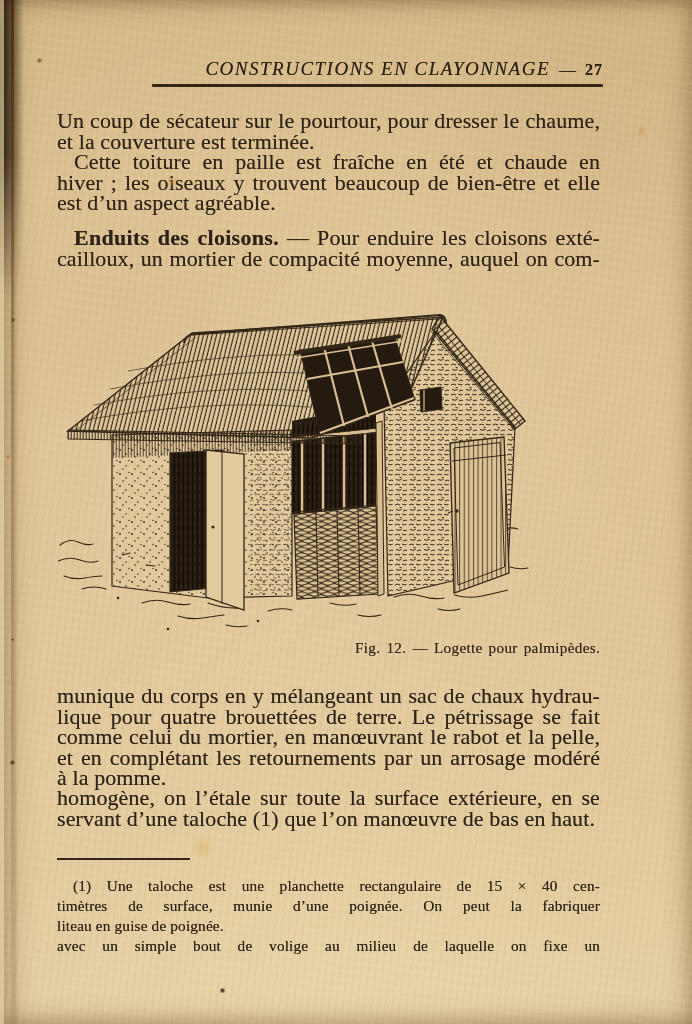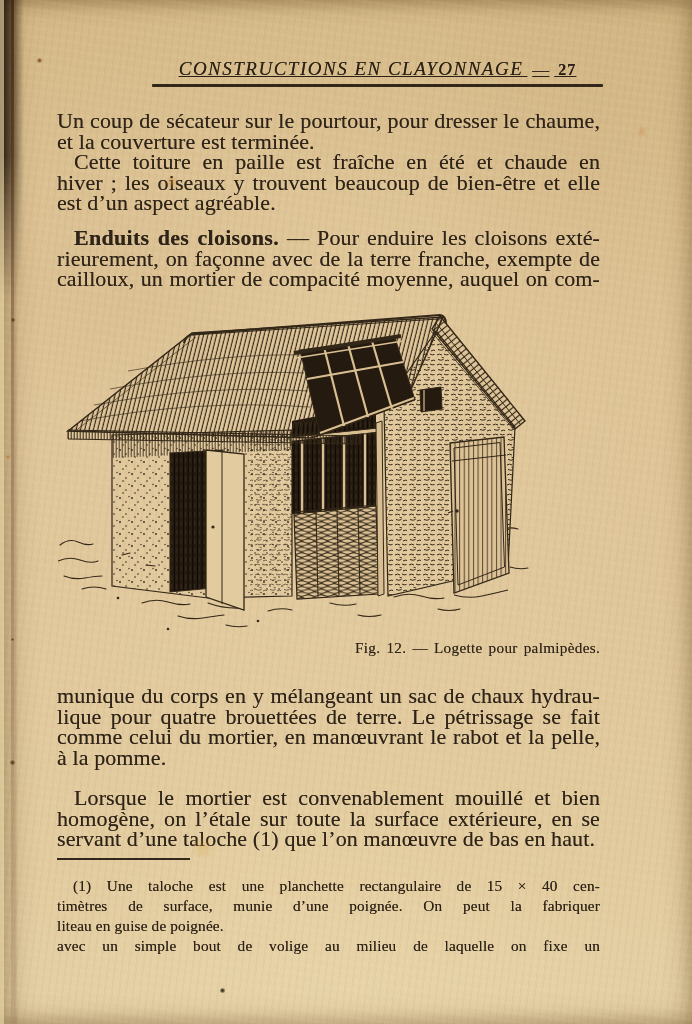--- a/index.html
+++ b/index.html
@@ -30,24 +30,23 @@
     background:linear-gradient(to right, rgba(26,14,5,.95) 0%, rgba(30,17,6,.6) 45%, rgba(30,17,6,0) 100%);
     -webkit-mask-image:linear-gradient(to bottom,#000 0%,#000 52%,rgba(0,0,0,0) 100%);
     mask-image:linear-gradient(to bottom,#000 0%,#000 52%,rgba(0,0,0,0) 100%);
   }
   .crease{
     position:absolute;left:11px;top:0;width:3px;height:100%;z-index:5;
     background:linear-gradient(to bottom, rgba(60,35,15,.7), rgba(95,62,30,.4) 35%, rgba(110,80,45,.3) 70%, rgba(125,95,60,.18) 100%);
     box-shadow:2px 0 3px rgba(120,85,45,.3);
   }
   .running-head{
-    position:absolute;left:152px;top:58px;width:451px;text-align:center;
+    position:absolute;left:152px;top:58px;width:451px;text-align:right;
     color:#2a2015;white-space:nowrap;z-index:2;
     text-shadow:0 0 .5px rgba(42,32,21,.6);
-    text-decoration:underline;
   }
   .running-head .ht{font-size:19px;font-style:italic;letter-spacing:1.5px;}
   .running-head .hd{font-size:17px;margin:0 5px;}
   .running-head .hn{font-size:16px;font-weight:700;letter-spacing:1px;}
   .head-rule{position:absolute;left:152px;top:84px;width:451px;height:2.5px;background:#32271a;border-radius:1px;z-index:2;}
   .para{position:absolute;left:57px;width:543px;color:#2e2318;font-size:22px;line-height:20.6px;z-index:2;
         text-shadow:0 0 .5px rgba(46,35,24,.55);letter-spacing:.1px;}
   .line{text-align:justify;text-align-last:justify;}
   .line.last{text-align-last:left;}
   .line.indent{text-indent:17px;}
@@ -96,21 +95,20 @@
   </section>
 
   <section class="para" id="p2">
     <div class="line indent">Cette toiture en paille est fraîche en été et chaude en</div>
     <div class="line">hiver ; les oiseaux y trouvent beaucoup de bien-être et elle</div>
     <div class="line last">est d’un aspect agréable.</div>
   </section>
 
   <section class="para" id="p3">
     <div class="line indent"><span class="b">Enduits des cloisons.</span><span> — Pour enduire les cloisons exté-</span></div>
-    <div class="line">rieurement, on façonne avec de la terre franche, exempte de</div>
     <div class="line last" style="text-align-last:justify">cailloux, un mortier de compacité moyenne, auquel on com-</div>
   </section>
 
   <svg class="fig" viewBox="0 0 480 332" xmlns="http://www.w3.org/2000/svg">
     <defs>
       <pattern id="pthatch" width="4.2" height="4.2" patternUnits="userSpaceOnUse" patternTransform="rotate(14)">
         <line x1="2" y1="-1" x2="2" y2="5.5" stroke="#332718" stroke-width="1.15"></line>
       </pattern>
       <pattern id="pband" width="5" height="5" patternUnits="userSpaceOnUse" patternTransform="rotate(51)">
         <line x1="2.5" y1="-1" x2="2.5" y2="6" stroke="#332718" stroke-width="1.2"></line>
@@ -243,25 +241,25 @@
     <path d="M126,40 q2,-8 10,-9 L382,12 q6,1 6,9" stroke="#332718" stroke-width="2.2" fill="none"></path>
     <path d="M134,32 L380,16" stroke="#332718" stroke-width="1"></path>
   </svg>
 
   <div class="figcaption">Fig. 12. — Logette pour palmipèdes.</div>
 
   <section class="para" id="p4">
     <div class="line">munique du corps en y mélangeant un sac de chaux hydrau-</div>
     <div class="line">lique pour quatre brouettées de terre. Le pétrissage se fait</div>
     <div class="line">comme celui du mortier, en manœuvrant le rabot et la pelle,</div>
+    <div class="line">et en complétant les retournements par un arrosage modéré</div>
     <div class="line last">à la pomme.</div>
   </section>
 
   <section class="para" id="p5">
-    <div class="line indent">Lorsque le mortier est convenablement mouillé et bien</div>
     <div class="line">homogène, on l’étale sur toute la surface extérieure, en se</div>
     <div class="line last">servant d’une taloche (1) que l’on manœuvre de bas en haut.</div>
   </section>
 
   <div class="foot-rule"></div>
 
   <section class="footnote">
     <div class="line indent">(1) Une taloche est une planchette rectangulaire de 15 × 40 cen-</div>
     <div class="line">timètres de surface, munie d’une poignée. On peut la fabriquer</div>
     <div class="line last">liteau en guise de poignée.</div>

